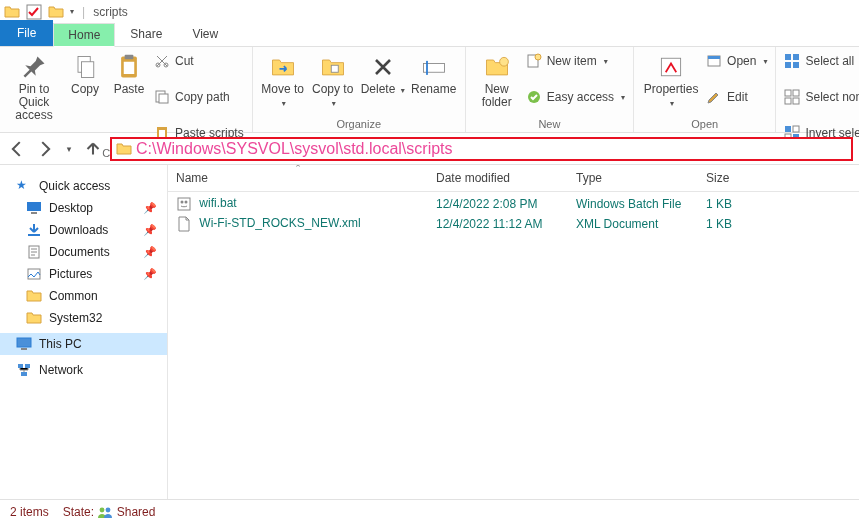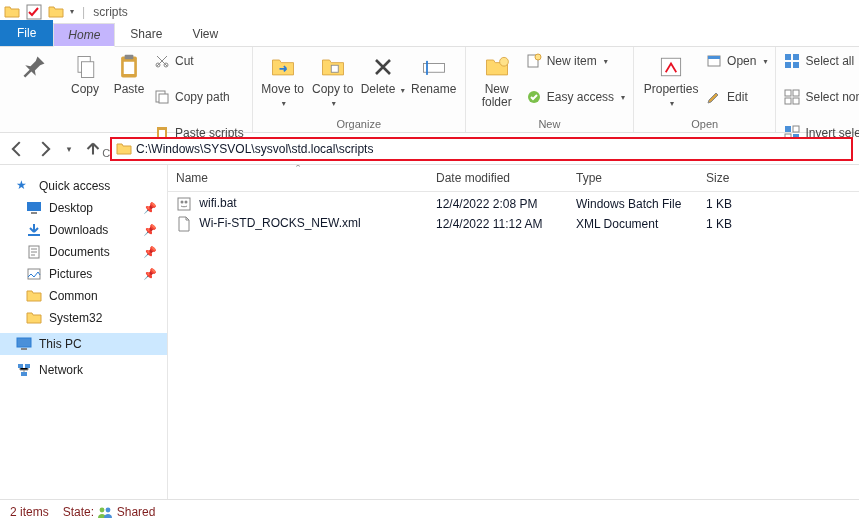--- a/index.html
+++ b/index.html
@@ -7,41 +7,41 @@
 
 
 .titlebar { height: 23px; background: #fff; display: flex; align-items: center; padding: 0 4px; gap: 6px; }
 .titlebar .ticon { width: 16px; height: 16px; display: flex; align-items: center; justify-content: center; }
 .titlebar .sep { color: #bbb; margin: 0 2px; }
 .title-text { color: #555; }
 
 
 .tabs { height: 24px; display: flex; align-items: flex-end; border-bottom: 1px solid #e1e1e1; }
 .tab { padding: 4px 14px 4px; color: #444; border: 1px solid transparent; cursor: pointer; }
-.tab.active { border: 1px solid #e1e1e1; border-bottom-color: #fff; background: #c4b5fd; margin-bottom: -1px; font-style: italic; }
+.tab.active { border: 1px solid #e1e1e1; border-bottom-color: #fff; background: #86efac; margin-bottom: -1px; }
 .tab.file { background: #1979ca; color: #fff; padding: 5px 16px; }
 
 
 .ribbon { display: flex; background: #fdfdfd; border-bottom: 1px solid #e1e1e1; height: 86px; }
 .group { border-right: 1px solid #e6e6e6; display: flex; flex-direction: column; padding: 2px 6px 0; }
 .group-body { flex: 1; display: flex; align-items: flex-start; gap: 2px; }
 .group-label { text-align: center; color: #6a6a6a; font-size: 11px; padding: 2px 0; }
 .bigbtn { width: 56px; display: flex; flex-direction: column; align-items: center; padding-top: 4px; color: #444; cursor: pointer; }
 .bigbtn svg { width: 28px; height: 28px; }
 .bigbtn .lbl { text-align: center; line-height: 13px; margin-top: 2px; }
 .smallcol { display: flex; flex-direction: column; gap: 20px; padding: 4px 2px; }
 .smallbtn { display: flex; align-items: center; gap: 5px; color: #444; cursor: pointer; white-space: nowrap; }
 .smallbtn svg, .smallbtn .sq { width: 16px; height: 16px; flex-shrink: 0; }
 .dd { font-size: 8px; color: #555; margin-left: 2px; }
 
 
 .navbar { height: 32px; display: flex; align-items: center; padding: 4px 6px; gap: 6px; border-bottom: 1px solid #e1e1e1; }
 .navbtn { width: 22px; height: 22px; display: flex; align-items: center; justify-content: center; color: #555; cursor: pointer; }
 .addrwrap { flex: 1; display: flex; align-items: center; border: 2px solid #e81123; padding: 2px 4px; height: 24px; background: #fff; gap: 4px; }
-.addrwrap .addr { color: #0f172a; font-size: 12px; }
+.addrwrap .addr { color: #ec4899; font-size: 16px; }
 
 
 .body { flex: 1; display: flex; overflow: hidden; }
 .sidebar { width: 168px; border-right: 1px solid #e6e6e6; padding: 10px 0; }
 .side-item { display: flex; align-items: center; gap: 7px; padding: 3px 6px 3px 26px; color: #222; cursor: pointer; position: relative; }
 .side-item svg, .side-item .si { width: 16px; height: 16px; flex-shrink: 0; }
 .side-item.root { padding-left: 16px; margin-top: 4px; }
 .side-item.root.first { margin-top: 0; }
 .side-item.selected { background: #cce8ff; }
 .pin { position: absolute; right: 10px; color: #777; font-size: 11px; }
@@ -49,21 +49,21 @@
 
 .filepane { flex: 1; display: flex; flex-direction: column; }
 .cols { display: flex; border-bottom: 1px solid #e6e6e6; padding: 6px 0; }
 .col { color: #444; padding: 0 8px; }
 .c-name { width: 260px; position:relative; }
 .c-date { width: 140px; }
 .c-type { width: 130px; }
 .c-size { width: 80px; }
 .rows { padding: 2px 0; }
 .row { display: flex; align-items: center; padding: 2px 0; cursor: pointer; }
-.row .cell { color: #0f172a; padding: 0 8px; }
+.row .cell { color: #0f766e; padding: 0 8px; }
 .row .ic { width: 16px; height: 16px; margin-right: 4px; display: inline-flex; vertical-align: middle; }
 .sort-caret { position: absolute; left: 50%; top: -8px; transform: translateX(-50%); color: #888; font-size: 9px; }
 
 
 .status { height: 24px; border-top: 1px solid #e1e1e1; display: flex; align-items: center; gap: 14px; padding: 0 10px; color: #7f1d1d; }
 
 
 .fold-y { fill: #ffd76b; stroke: #d9a441; }
 </style>
 </head>
@@ -99,20 +99,21 @@
 </div>
 
 <div class="ribbon">
 
   <div class="group">
     <div class="group-body">
       <div class="bigbtn">
         <svg viewBox="0 0 32 32">
             <path fill="#6b6b6b" d="M20 4l8 8-5 2-6 6 1 6-5-5-7 7-2-2 7-7-5-5 6 1 6-6z"></path>
           </svg>
+        <div class="lbl">Pin to Quick access</div>
       </div>
       <div class="bigbtn" style="width:42px">
         <svg viewBox="0 0 32 32">
             <rect x="8" y="4" width="14" height="18" fill="#fff" stroke="#888"></rect>
             <rect x="12" y="10" width="14" height="18" fill="#fff" stroke="#888"></rect>
           </svg>
         <div class="lbl">Copy</div>
       </div>
       <div class="bigbtn" style="width:42px">
         <svg viewBox="0 0 32 32">

